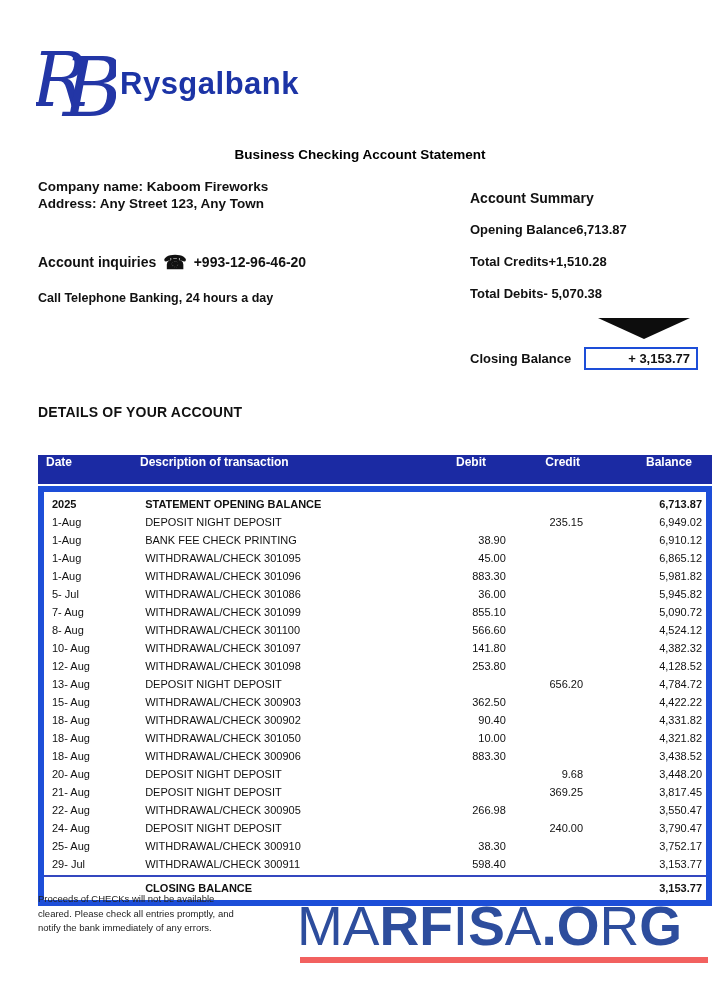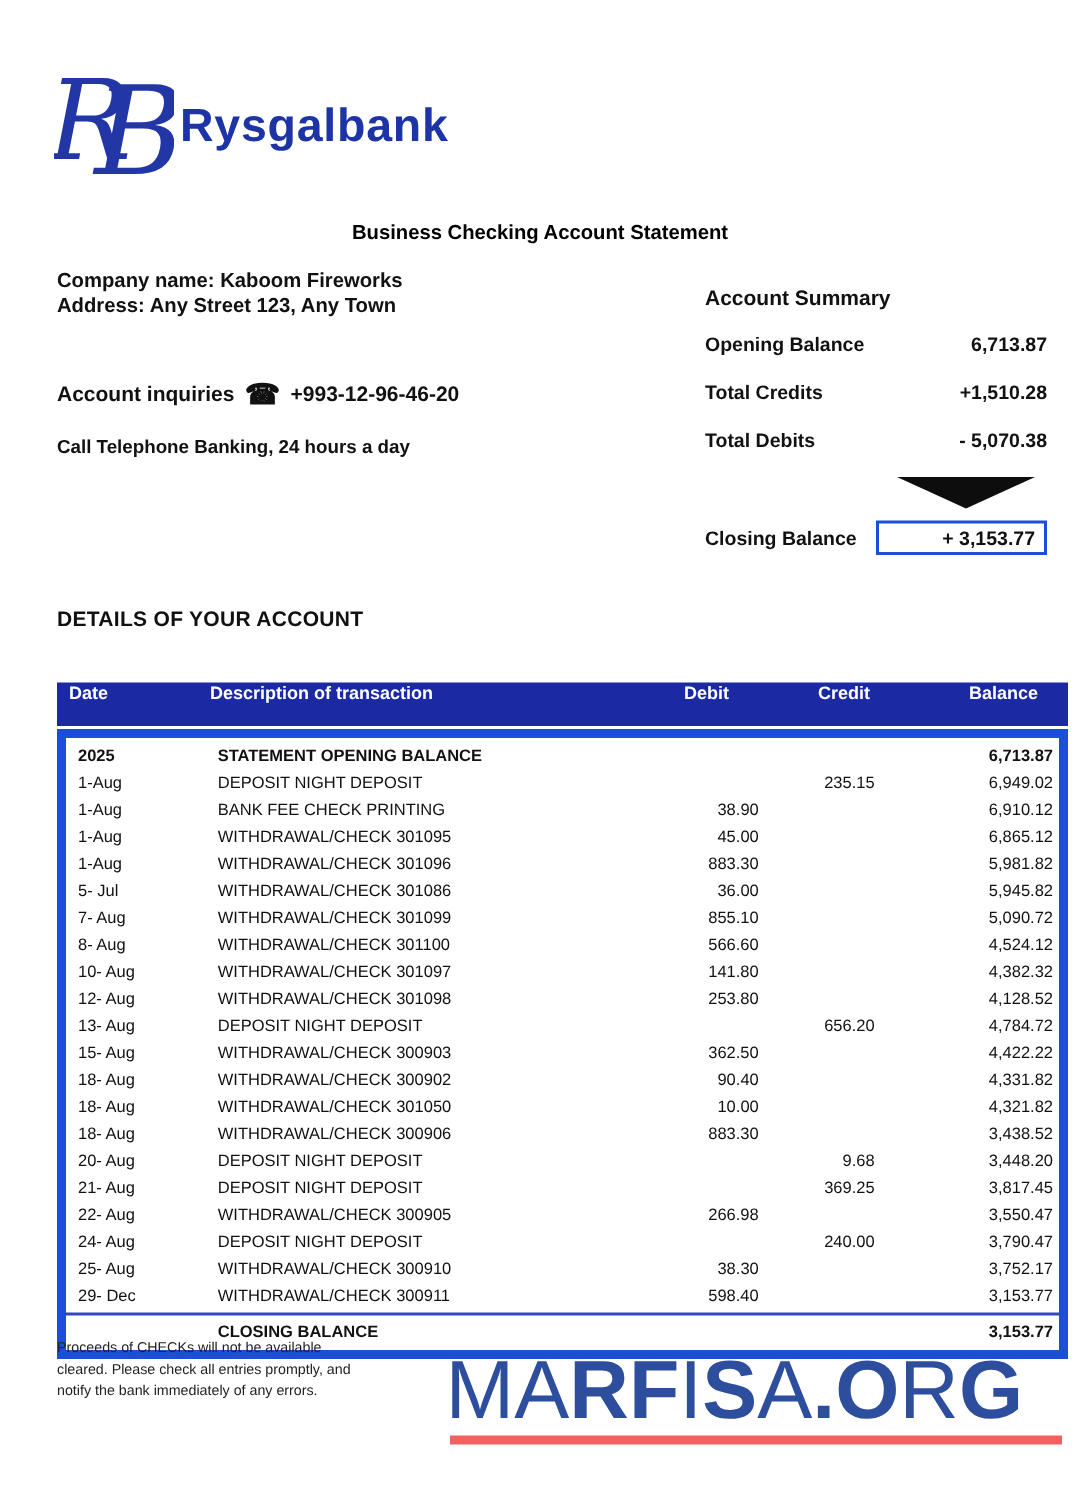--- a/index.html
+++ b/index.html
@@ -20,21 +20,21 @@
   }
   
   .cust { position:absolute; left:38px; top:178px; width:420px; }
   .cust-line { font-size:13.5px; font-weight:bold; line-height:17px; }
   .inquiries { position:absolute; left:38px; top:251px; font-size:14px; font-weight:bold; }
   .inquiries .phone-ic { font-size:19px; vertical-align:-2px; padding:0 3px; }
   .telebank { position:absolute; left:38px; top:291px; font-size:12.5px; font-weight:bold; }
   
   .summary { position:absolute; left:470px; top:190px; width:228px; }
   .summary-head { font-size:14px; font-weight:bold; margin-bottom:16px; }
-  .sum-row { display:flex; justify-content:space-between; font-size:13px; font-weight:bold; margin-bottom:17px; }
+  .sum-row { display:flex; font-size:13px; font-weight:bold; margin-bottom:17px; }
   .arrow-wrap { display:flex; justify-content:flex-end; padding-right:8px; margin-top:2px; }
   .down-arrow {
     width:0; height:0;
     border-left:46px solid transparent; border-right:46px solid transparent;
     border-top:21px solid #0d0d0d;
   }
   .closing-row { display:flex; justify-content:space-between; align-items:center; margin-top:8px; }
   .closing-label { font-size:13px; font-weight:bold; }
   .closing-box {
     width:104px; height:19px; border:2px solid #1d4ed8;
@@ -267,21 +267,21 @@
           <span class="cell c-balance">3,790.47</span>
         </div>
         <div class="trow">
           <span class="cell c-date">25- Aug</span>
           <span class="cell c-desc">WITHDRAWAL/CHECK 300910</span>
           <span class="cell c-debit">38.30</span>
           <span class="cell c-credit"></span>
           <span class="cell c-balance">3,752.17</span>
         </div>
         <div class="trow">
-          <span class="cell c-date">29- Dec</span>
+          <span class="cell c-date">29- Jul</span>
           <span class="cell c-desc">WITHDRAWAL/CHECK 300911</span>
           <span class="cell c-debit">598.40</span>
           <span class="cell c-credit"></span>
           <span class="cell c-balance">3,153.77</span>
         </div>
         <div class="trow closing-trow">
         <span class="cell c-date"></span>
         <span class="cell c-desc">CLOSING BALANCE</span>
         <span class="cell c-debit"></span>
         <span class="cell c-credit"></span>

